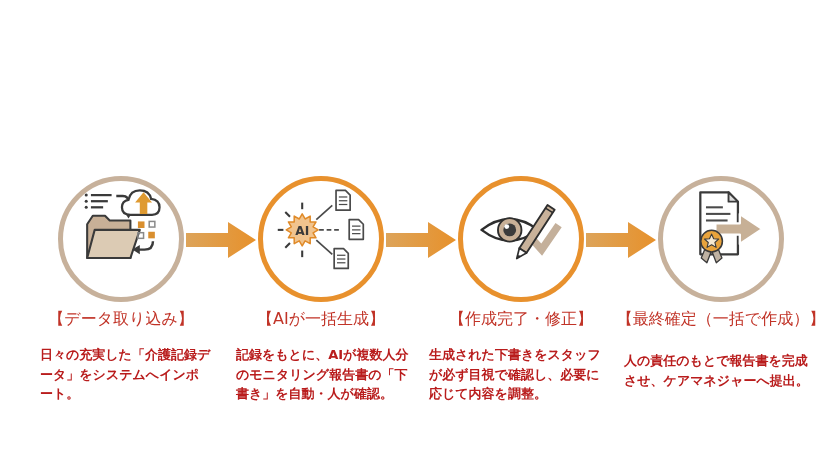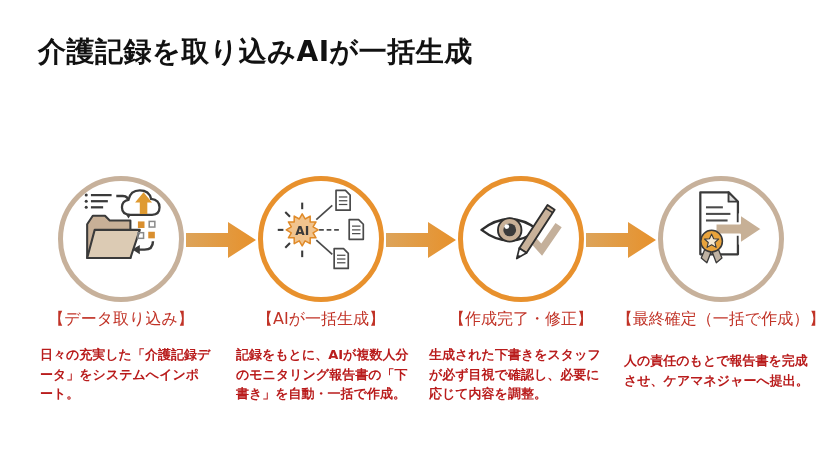--- a/index.html
+++ b/index.html
@@ -41,21 +41,20 @@
     word-break:break-all;
   }
   .flow-arrow{position:absolute;top:218px;width:70px;height:44px;}
 </style>
 </head>
 <body>
 
 <div class="canvas">
 
   <div class="title">
-    <div>介護記録を取り込みAIが一括生成</div>
   </div>
 
   <div class="ring ring-tan" style="left:58px">
     <svg viewBox="0 0 100 100">
 
       <circle cx="13" cy="15" r="1.6" fill="#3a3a3a"></circle>
       <line x1="18" y1="15" x2="40" y2="15" stroke="#3a3a3a" stroke-width="2.4"></line>
       <circle cx="13" cy="21.5" r="1.6" fill="#3a3a3a"></circle>
       <line x1="18" y1="21.5" x2="36" y2="21.5" stroke="#3a3a3a" stroke-width="2.4"></line>
       <circle cx="13" cy="28" r="1.6" fill="#3a3a3a"></circle>
@@ -180,17 +179,17 @@
       </defs>
     <polygon points="0,15 42,15 42,4 70,22 42,40 42,29 0,29" fill="url(#ag3)"></polygon>
   </svg>
 
   <div class="step-label" style="left:16px">【データ取り込み】</div>
   <div class="step-label" style="left:216px">【AIが一括生成】</div>
   <div class="step-label" style="left:416px">【作成完了・修正】</div>
   <div class="step-label" style="left:616px">【最終確定（一括で作成）】</div>
 
   <div class="step-desc" style="left:40px;width:172px">日々の充実した「介護記録データ」をシステムへインポート。</div>
-  <div class="step-desc" style="left:236px;width:177px">記録をもとに、AIが複数人分のモニタリング報告書の「下書き」を自動・一括で作成。</div>
+  <div class="step-desc" style="left:236px;width:177px">記録をもとに、AIが複数人分のモニタリング報告書の「下書き」を自動・人が確認。</div>
   <div class="step-desc" style="left:429px;width:176px">生成された下書きをスタッフが必ず目視で確認し、必要に応じて内容を調整。</div>
   <div class="step-desc" style="left:624px;width:190px;top:351px">人の責任のもとで報告書を完成させ、ケアマネジャーへ提出。</div>
 
 </div>
 
 </body></html>

